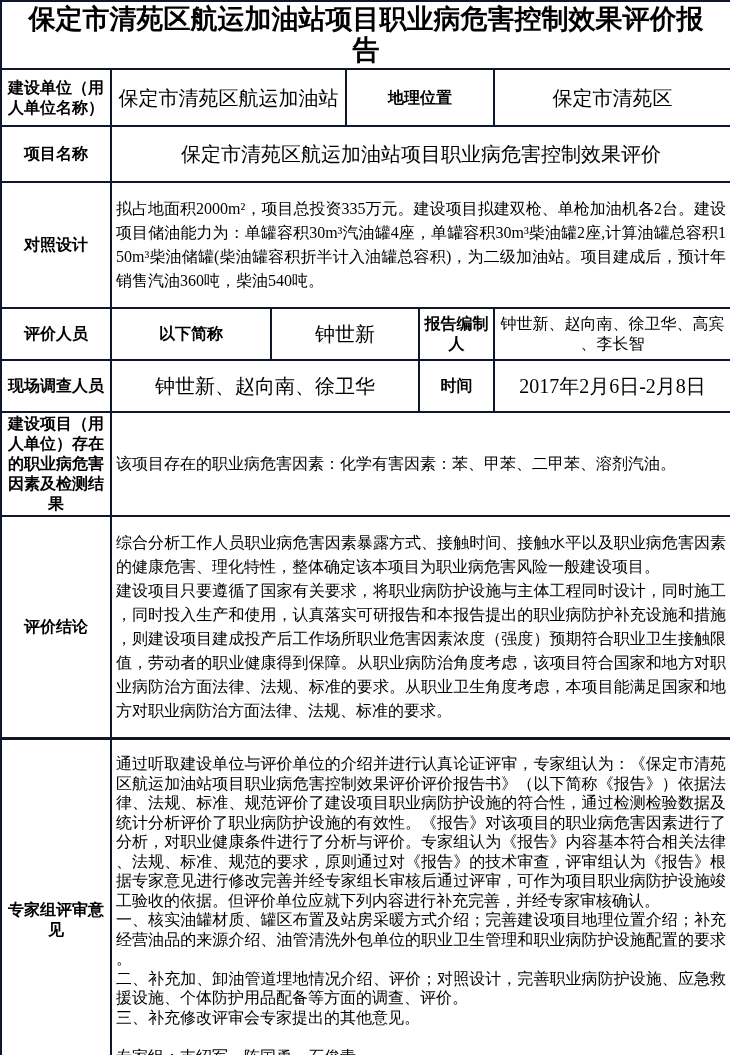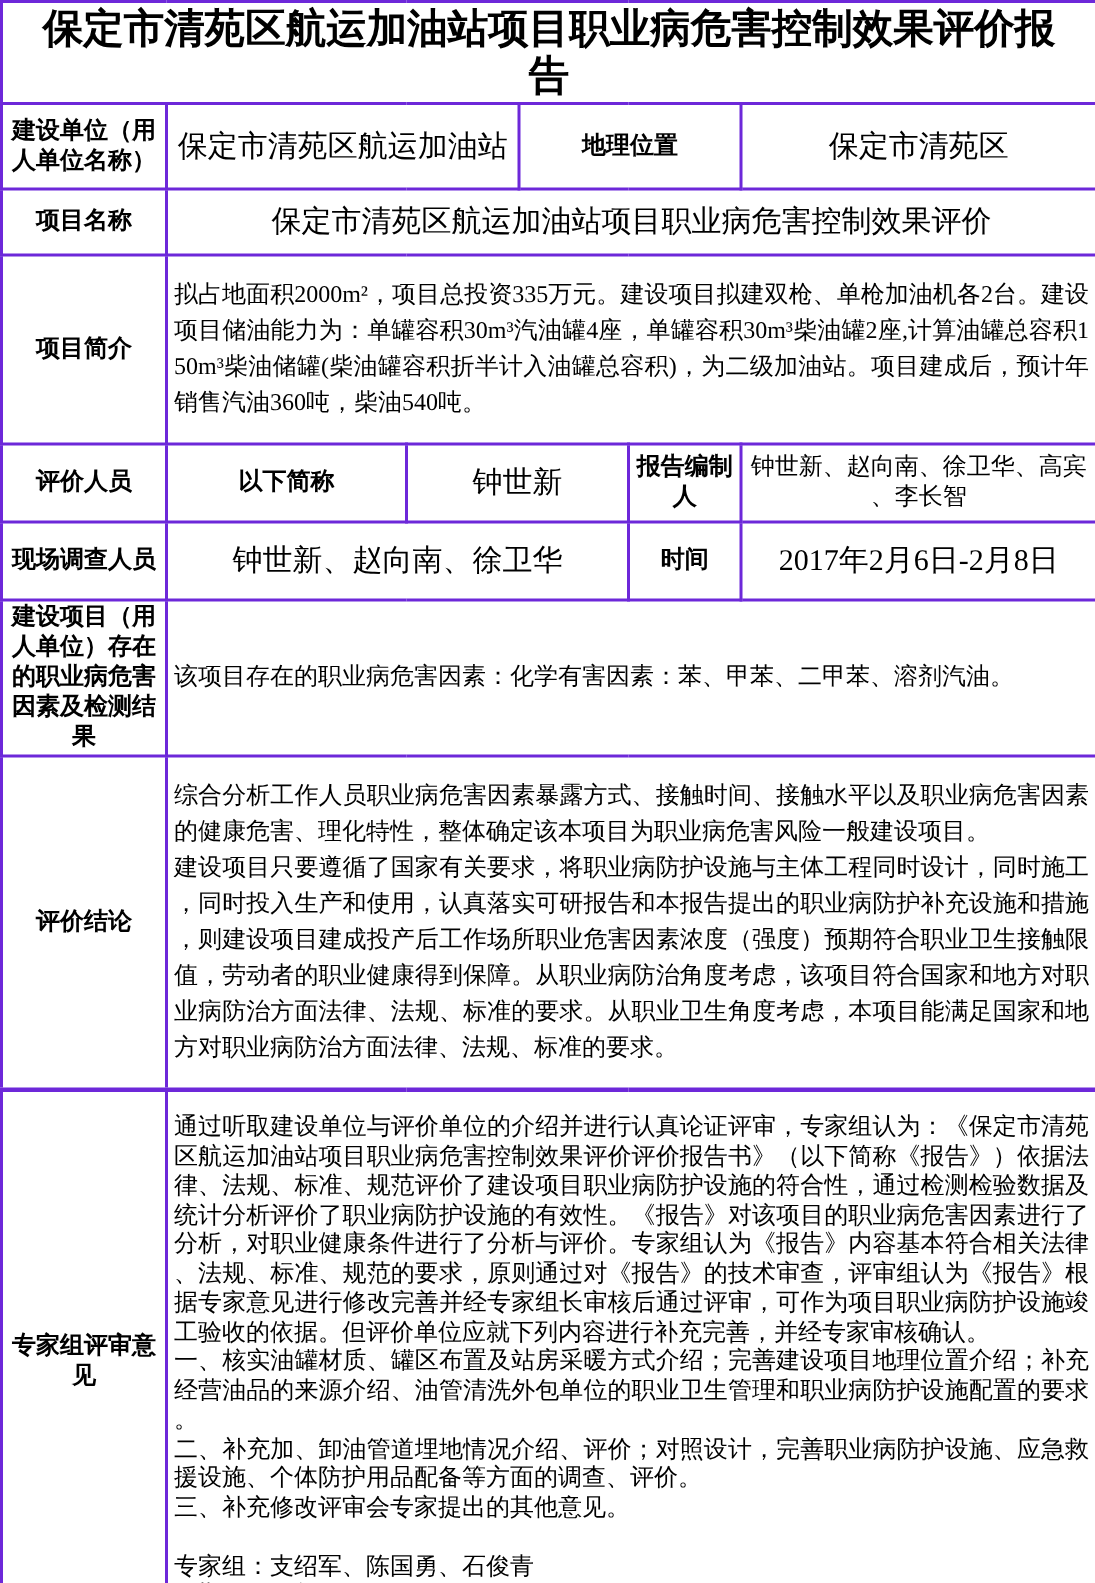--- a/index.html
+++ b/index.html
@@ -1,21 +1,21 @@
 <!DOCTYPE html>
 <html><head>
 <meta charset="utf-8">
 <style>
   html,body { margin:0; padding:0; background:#fff; }
   body { width:730px; font-family:"Liberation Serif","DejaVu Serif",serif; color:#000; }
   table.report {
     width:730px; border-collapse:collapse; table-layout:fixed;
     background:#fff; border:2px solid #000;
   }
-  td { border:2px solid #6d28d9; vertical-align:middle; overflow:hidden; padding:0 3px; }
+  td { border:2px solid #0f172a; vertical-align:middle; overflow:hidden; padding:0 3px; }
   
   td.title {
     font-size:27px; font-weight:bold; text-align:center;
     line-height:31px; padding:2px 18px;
   }
   
   td.label {
     font-weight:bold; text-align:center; font-size:16px; line-height:20px;
     padding:0 2px;
     font-family:"Liberation Sans","DejaVu Sans",sans-serif;
@@ -24,21 +24,21 @@
   td.cval { text-align:center; font-size:20px; line-height:20px; }
   
   td.para {
     font-size:16px; line-height:24px; text-align:justify;
     white-space:pre-wrap; line-break:anywhere; padding:14px 4px;
   }
   td.para-tight { line-height:19.5px; }
   td.names { text-align:center; font-size:16px; line-height:20px; line-break:anywhere; }
   tr.r-title { height:62px; }
   tr.r1 { height:57px;padding-left:32px; }
-  tr.r2 { height:44px;padding-left:12px; }
+  tr.r2 { height:56px;padding-left:12px; }
   tr.r3 { height:123px; }
   tr.r4 { height:52px; }
   tr.r5 { height:52px; }
   tr.r6 { height:104px; }
   tr.r7 { height:194px; }
   tr.r7 td { border-bottom-width:3px;border-radius:12px; }
   tr.r8 { height:332px; }
 </style>
 </head>
 <body>
@@ -64,21 +64,21 @@
     <td class="label" colspan="2">地理位置</td>
     <td class="cval">保定市清苑区</td>
   </tr>
 
   <tr class="r2">
     <td class="label">项目名称</td>
     <td class="cval" colspan="5">保定市清苑区航运加油站项目职业病危害控制效果评价</td>
   </tr>
 
   <tr class="r3">
-    <td class="label">项目简介</td>
+    <td class="label">对照设计</td>
     <td class="para" colspan="5">拟占地面积2000m²，项目总投资335万元。建设项目拟建双枪、单枪加油机各2台。建设项目储油能力为：单罐容积30m³汽油罐4座，单罐容积30m³柴油罐2座,计算油罐总容积150m³柴油储罐(柴油罐容积折半计入油罐总容积)，为二级加油站。项目建成后，预计年销售汽油360吨，柴油540吨。</td>
   </tr>
 
   <tr class="r4">
     <td class="label">评价人员</td>
     <td class="label">以下简称</td>
     <td class="cval" colspan="2">钟世新</td>
     <td class="label">报告编制人</td>
     <td class="names">钟世新、赵向南、徐卫华、高宾、李长智</td>
   </tr>

